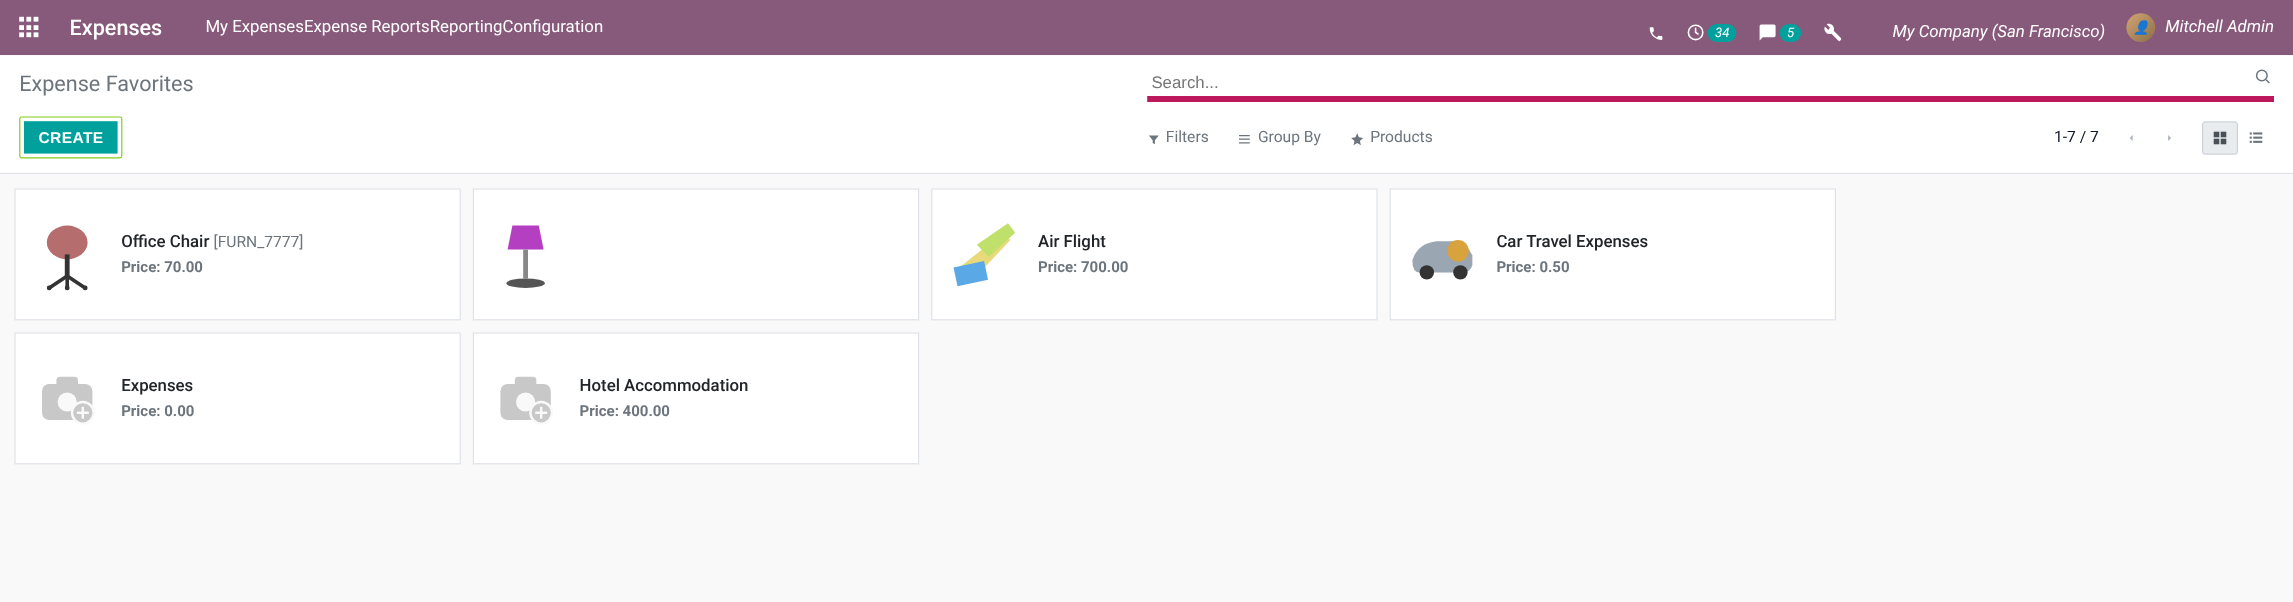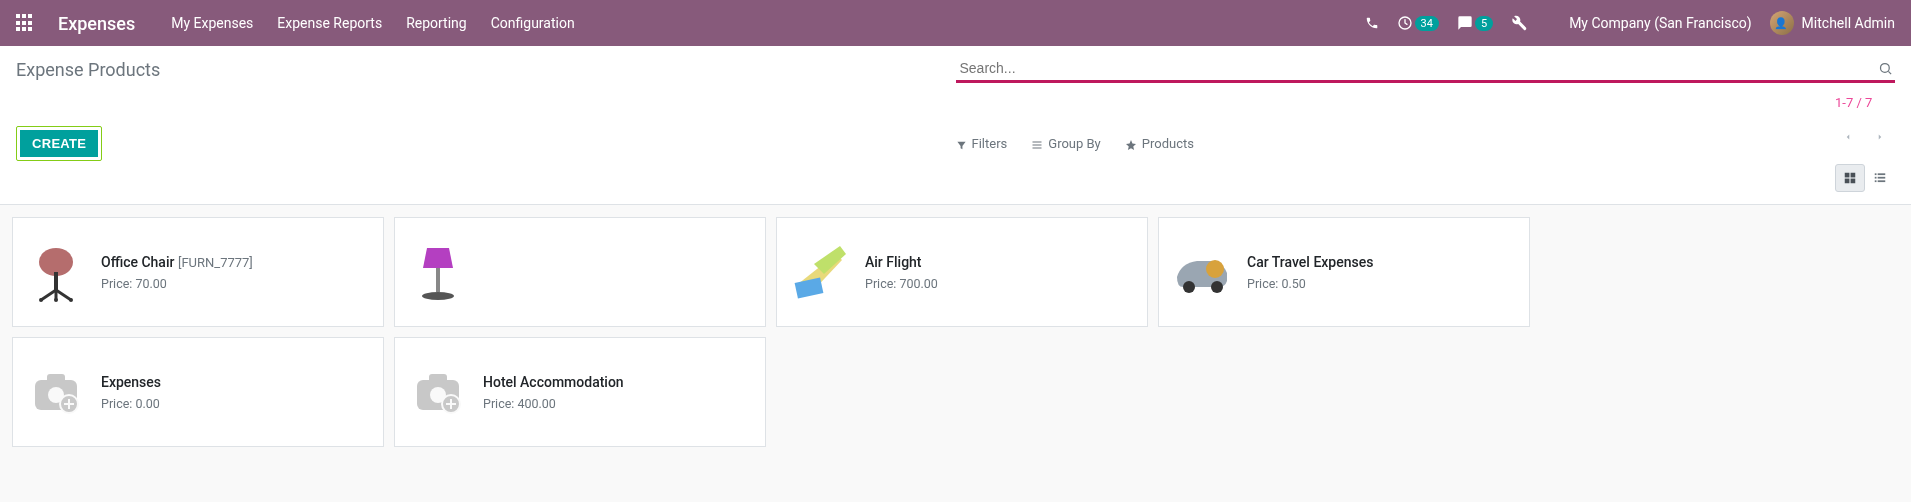--- a/index.html
+++ b/index.html
@@ -12,60 +12,60 @@
     display: flex;
     align-items: center;
     height: 46px;
     padding: 0 16px;
     font-size: 14px;
   }
   .navbar-left { display: flex; align-items: center; gap: 24px; }
   .apps-icon { display: flex; flex-wrap: wrap; width: 18px; height: 18px; gap: 2px; cursor: pointer; }
   .apps-icon span { width: 4px; height: 4px; background: #fff; }
   .brand { font-size: 18px; font-weight: 500; margin-right: 12px; }
-  .nav-menu { display: flex; gap: 24px; }
+  .nav-menu { display: flex; }
   .nav-item { color: #fff; cursor: pointer; }
-  .navbar-right { margin-left: auto; display: flex; align-items: center; gap: 18px; }
+  .navbar-right { margin-left: auto; display: flex; align-items: flex-end; gap: 18px; font-style: italic; }
   .systray-icon { color: #fff; cursor: pointer; display: flex; align-items: center; position: relative; }
   .badge {
     background: #00a09d;
     color: #fff;
     font-size: 11px;
     padding: 1px 6px;
     border-radius: 9px;
     margin-left: 2px;
   }
   .company-name { cursor: pointer; margin-left: 24px; }
   .user { display: flex; align-items: center; gap: 8px; cursor: pointer; }
   .avatar { width: 24px; height: 24px; border-radius: 50%; background: linear-gradient(135deg,#d4a574,#8b6f47); display:flex; align-items:center; justify-content:center; font-size:11px; }
 
   
   .control-panel { background: #fff; border-bottom: 1px solid #dee2e6; padding: 10px 16px 12px; }
   .cp-row1 { display: flex; align-items: center; }
   .breadcrumb { font-size: 18px; color: #6c757d; }
-  .search-wrap { margin-left: auto; width: 50%; position: relative; border-bottom: 3px solid #be185d; display:flex; align-items:center; }
+  .search-wrap { margin-left: auto; width: 50%; position: relative; border-bottom: 5px solid #be185d; display:flex; align-items:flex-start; }
   .search-input { width: 100%; border: none; outline: none; font-size: 14px; padding: 4px 24px 4px 4px; background: transparent; }
   .search-icon { position: absolute; right: 2px; color: #6c757d; }
 
   .cp-row2 { display: flex; align-items: center; margin-top: 12px; }
   .create-btn-wrap { border: 1px solid #84cc16; padding: 3px; display: inline-block; border-radius: 2px; }
   .create-btn {
     background: #00a09d;
     color: #fff;
     border: none;
     font-weight: bold;
     font-size: 13px;
     padding: 6px 12px;
     cursor: pointer;
     letter-spacing: 0.3px;
   }
   .search-options { margin-left: auto; display: flex; align-items: center; gap: 24px; width: 50%; }
   .opt { color: #6c757d; font-size: 13px; cursor: pointer; display: flex; align-items: flex-end; gap: 5px; }
   .opt svg { fill: #6c757d; }
-  .pager-area { margin-left: auto; display: flex; align-items: flex-start; gap: 14px; color: #ec4899; font-size: 13px; flex-direction: column; }
+  .pager-area { margin-left: auto; display: flex; align-items: center; gap: 14px; color: #0f172a; font-size: 13px; }
   .pager-nav { display: flex; gap: 6px; }
   .pager-btn { width: 26px; height: 26px; display:flex; align-items:center; justify-content:center; cursor:pointer; color:#6c757d; }
   .view-switch { display: flex; }
   .view-btn { width: 30px; height: 28px; display:flex; align-items:center; justify-content:center; cursor:pointer; color:#6c757d; border:1px solid transparent; }
   .view-btn.active { background:#e9ecef; border-color:#ced4da; border-radius:3px; }
 
   
   .kanban { padding: 12px; display: flex; flex-wrap: wrap; gap: 10px; }
   .card {
     width: 372px;
@@ -80,21 +80,21 @@
   }
   .card-img {
     width: 62px; height: 62px;
     display:flex; align-items:center; justify-content:center;
     flex-shrink:0;
   }
   .placeholder-img { color:#bfbfbf; }
   .card-body { display:flex; flex-direction:column; gap:6px; }
   .card-title { font-size: 14px; color:#212529; font-weight:500; }
   .card-ref { color:#6c757d; font-weight:400; font-size:13px; }
-  .card-price { font-size: 12.5px; color:#6c757d; }
+  .card-price { font-size: 12.5px; color:#6c757d;font-weight:bold; }
 
   
   svg { display:block; }
 </style>
 </head>
 <body>
 
 <div class="navbar">
   <div class="navbar-left">
     <div class="apps-icon">
@@ -144,21 +144,21 @@
     <div class="company-name">My Company (San Francisco)</div>
     <div class="user">
       <div class="avatar">👤</div>
       <span>Mitchell Admin</span>
     </div>
   </div>
 </div>
 
 <div class="control-panel">
   <div class="cp-row1">
-    <div class="breadcrumb">Expense Products</div>
+    <div class="breadcrumb">Expense Favorites</div>
     <div class="search-wrap">
       <input class="search-input" placeholder="Search..." style="">
       <span class="search-icon">
         <svg width="15" height="15" viewBox="0 0 24 24" fill="none" stroke="#6c757d" stroke-width="2">
             <circle cx="11" cy="11" r="7"></circle>
             <line x1="21" y1="21" x2="16.65" y2="16.65"></line>
           </svg>
       </span>
     </div>
   </div>

